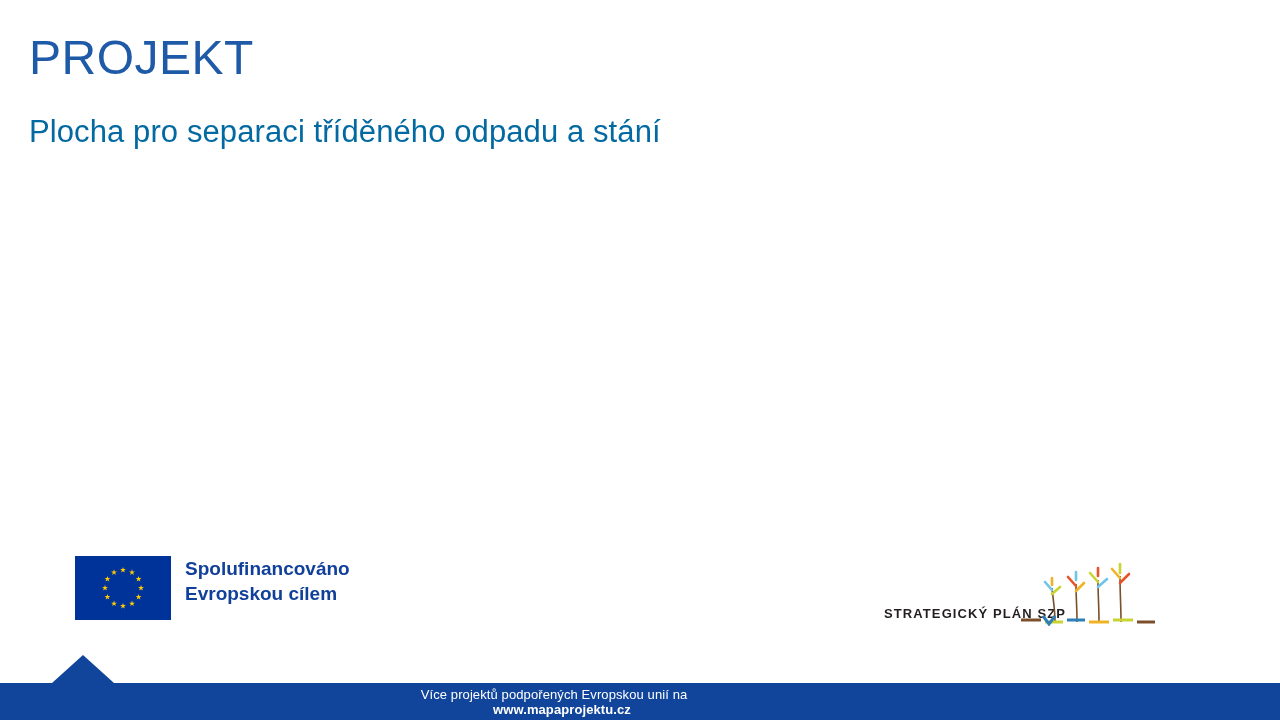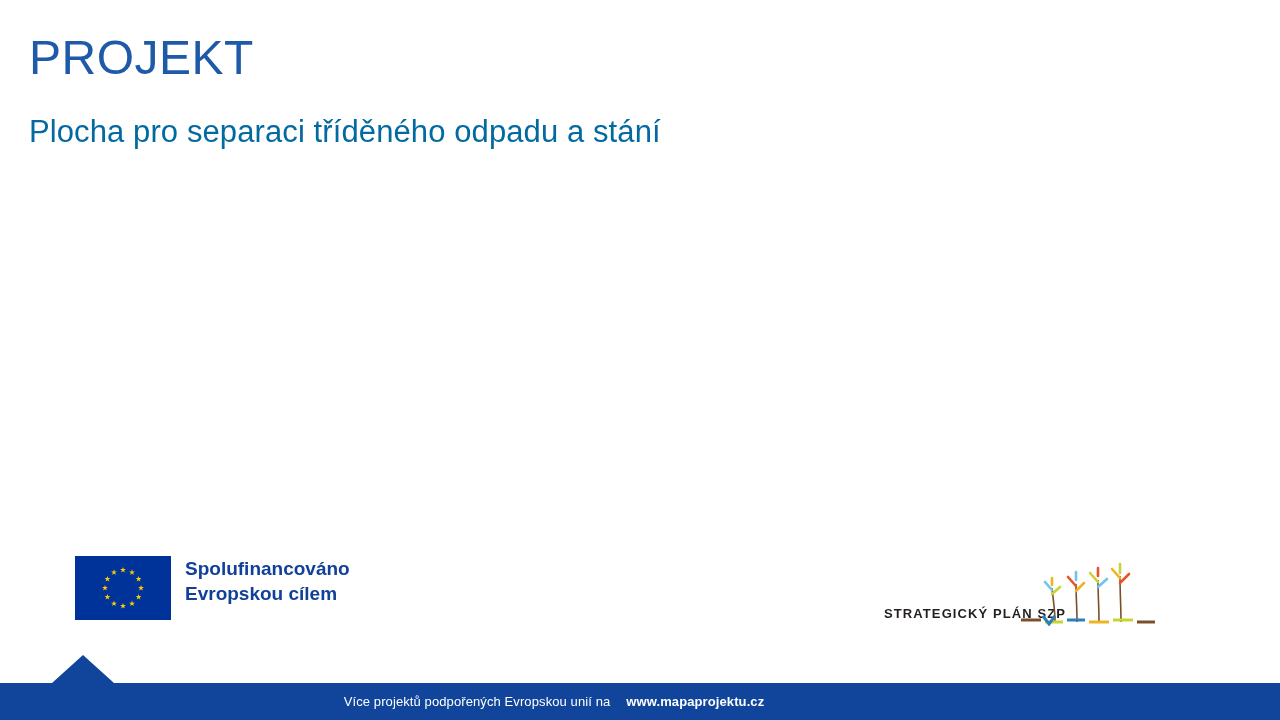--- a/index.html
+++ b/index.html
@@ -137,20 +137,21 @@
     left: 0;
     bottom: 0;
     width: 1108px;
     height: 37px;
     display: flex;
     align-items: center;
     justify-content: center;
     font-size: 13px;
     color: #ffffff;
     letter-spacing: 0.1px;
+    flex-direction: column;
   }
   .footer-text b {
     font-weight: bold;
     margin-left: 16px;
   }
   .footer-tab {
     position: absolute;
     left: 52px;
     bottom: 37px;
     width: 62px;

